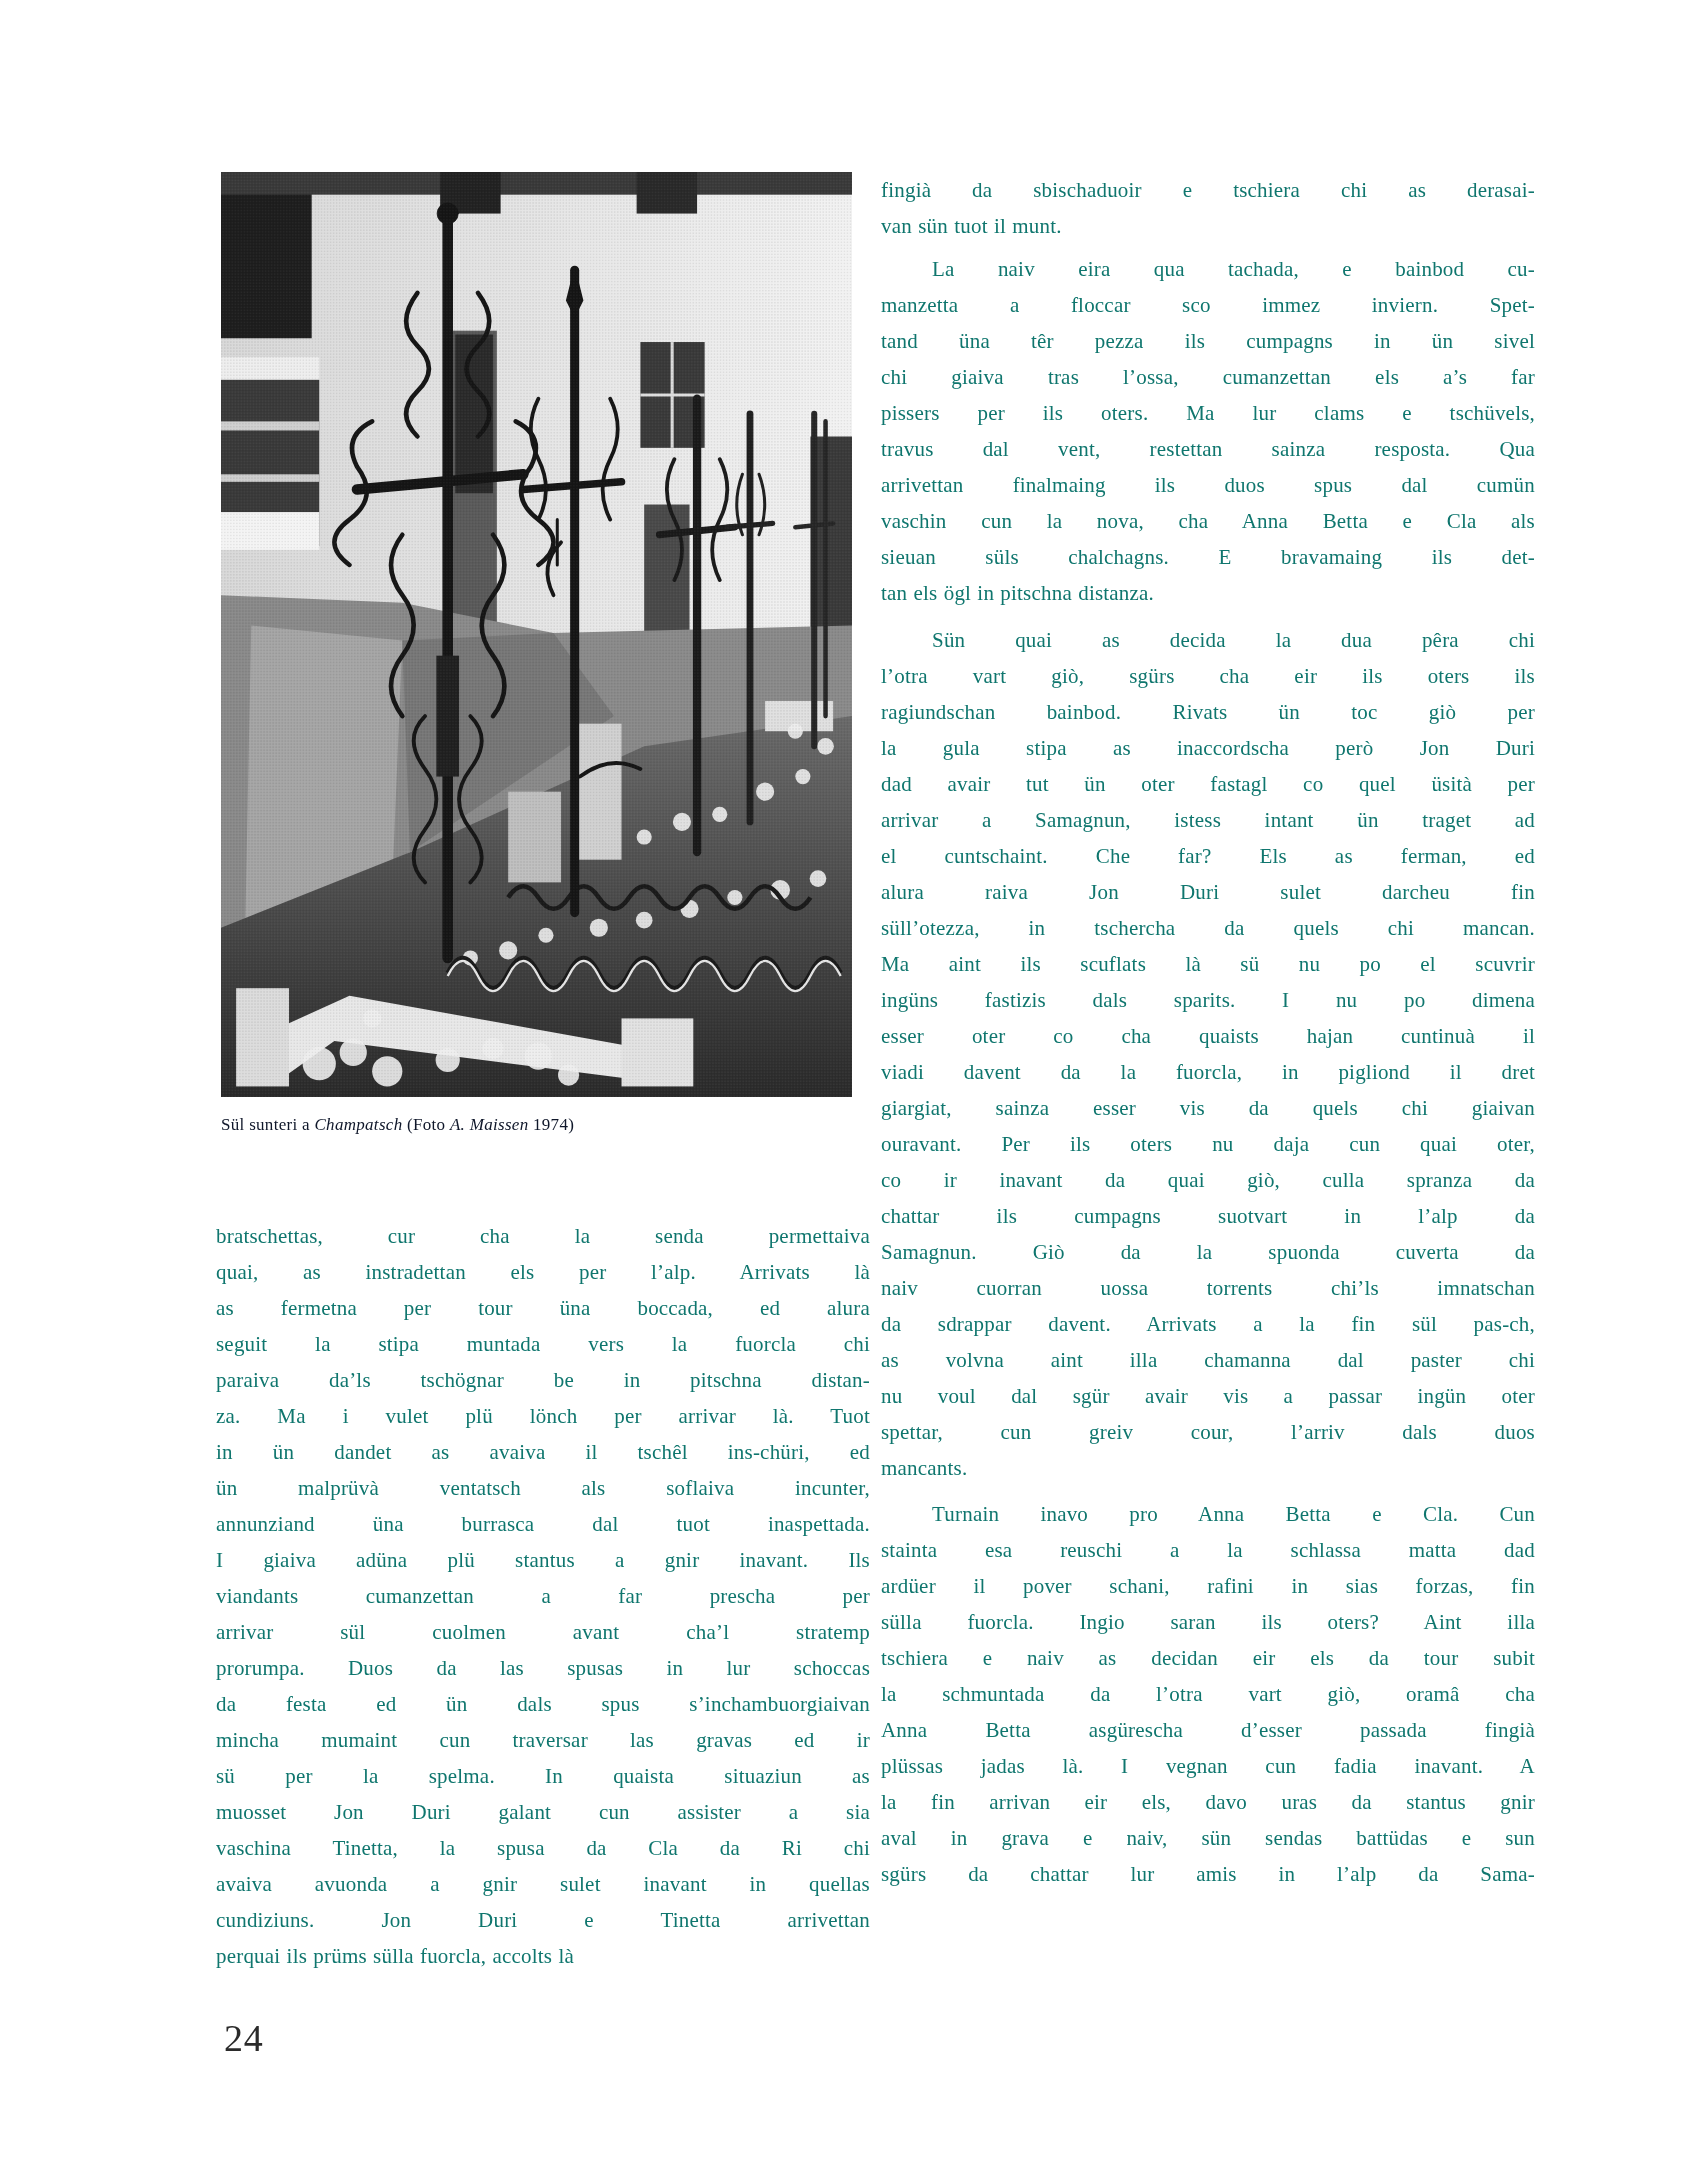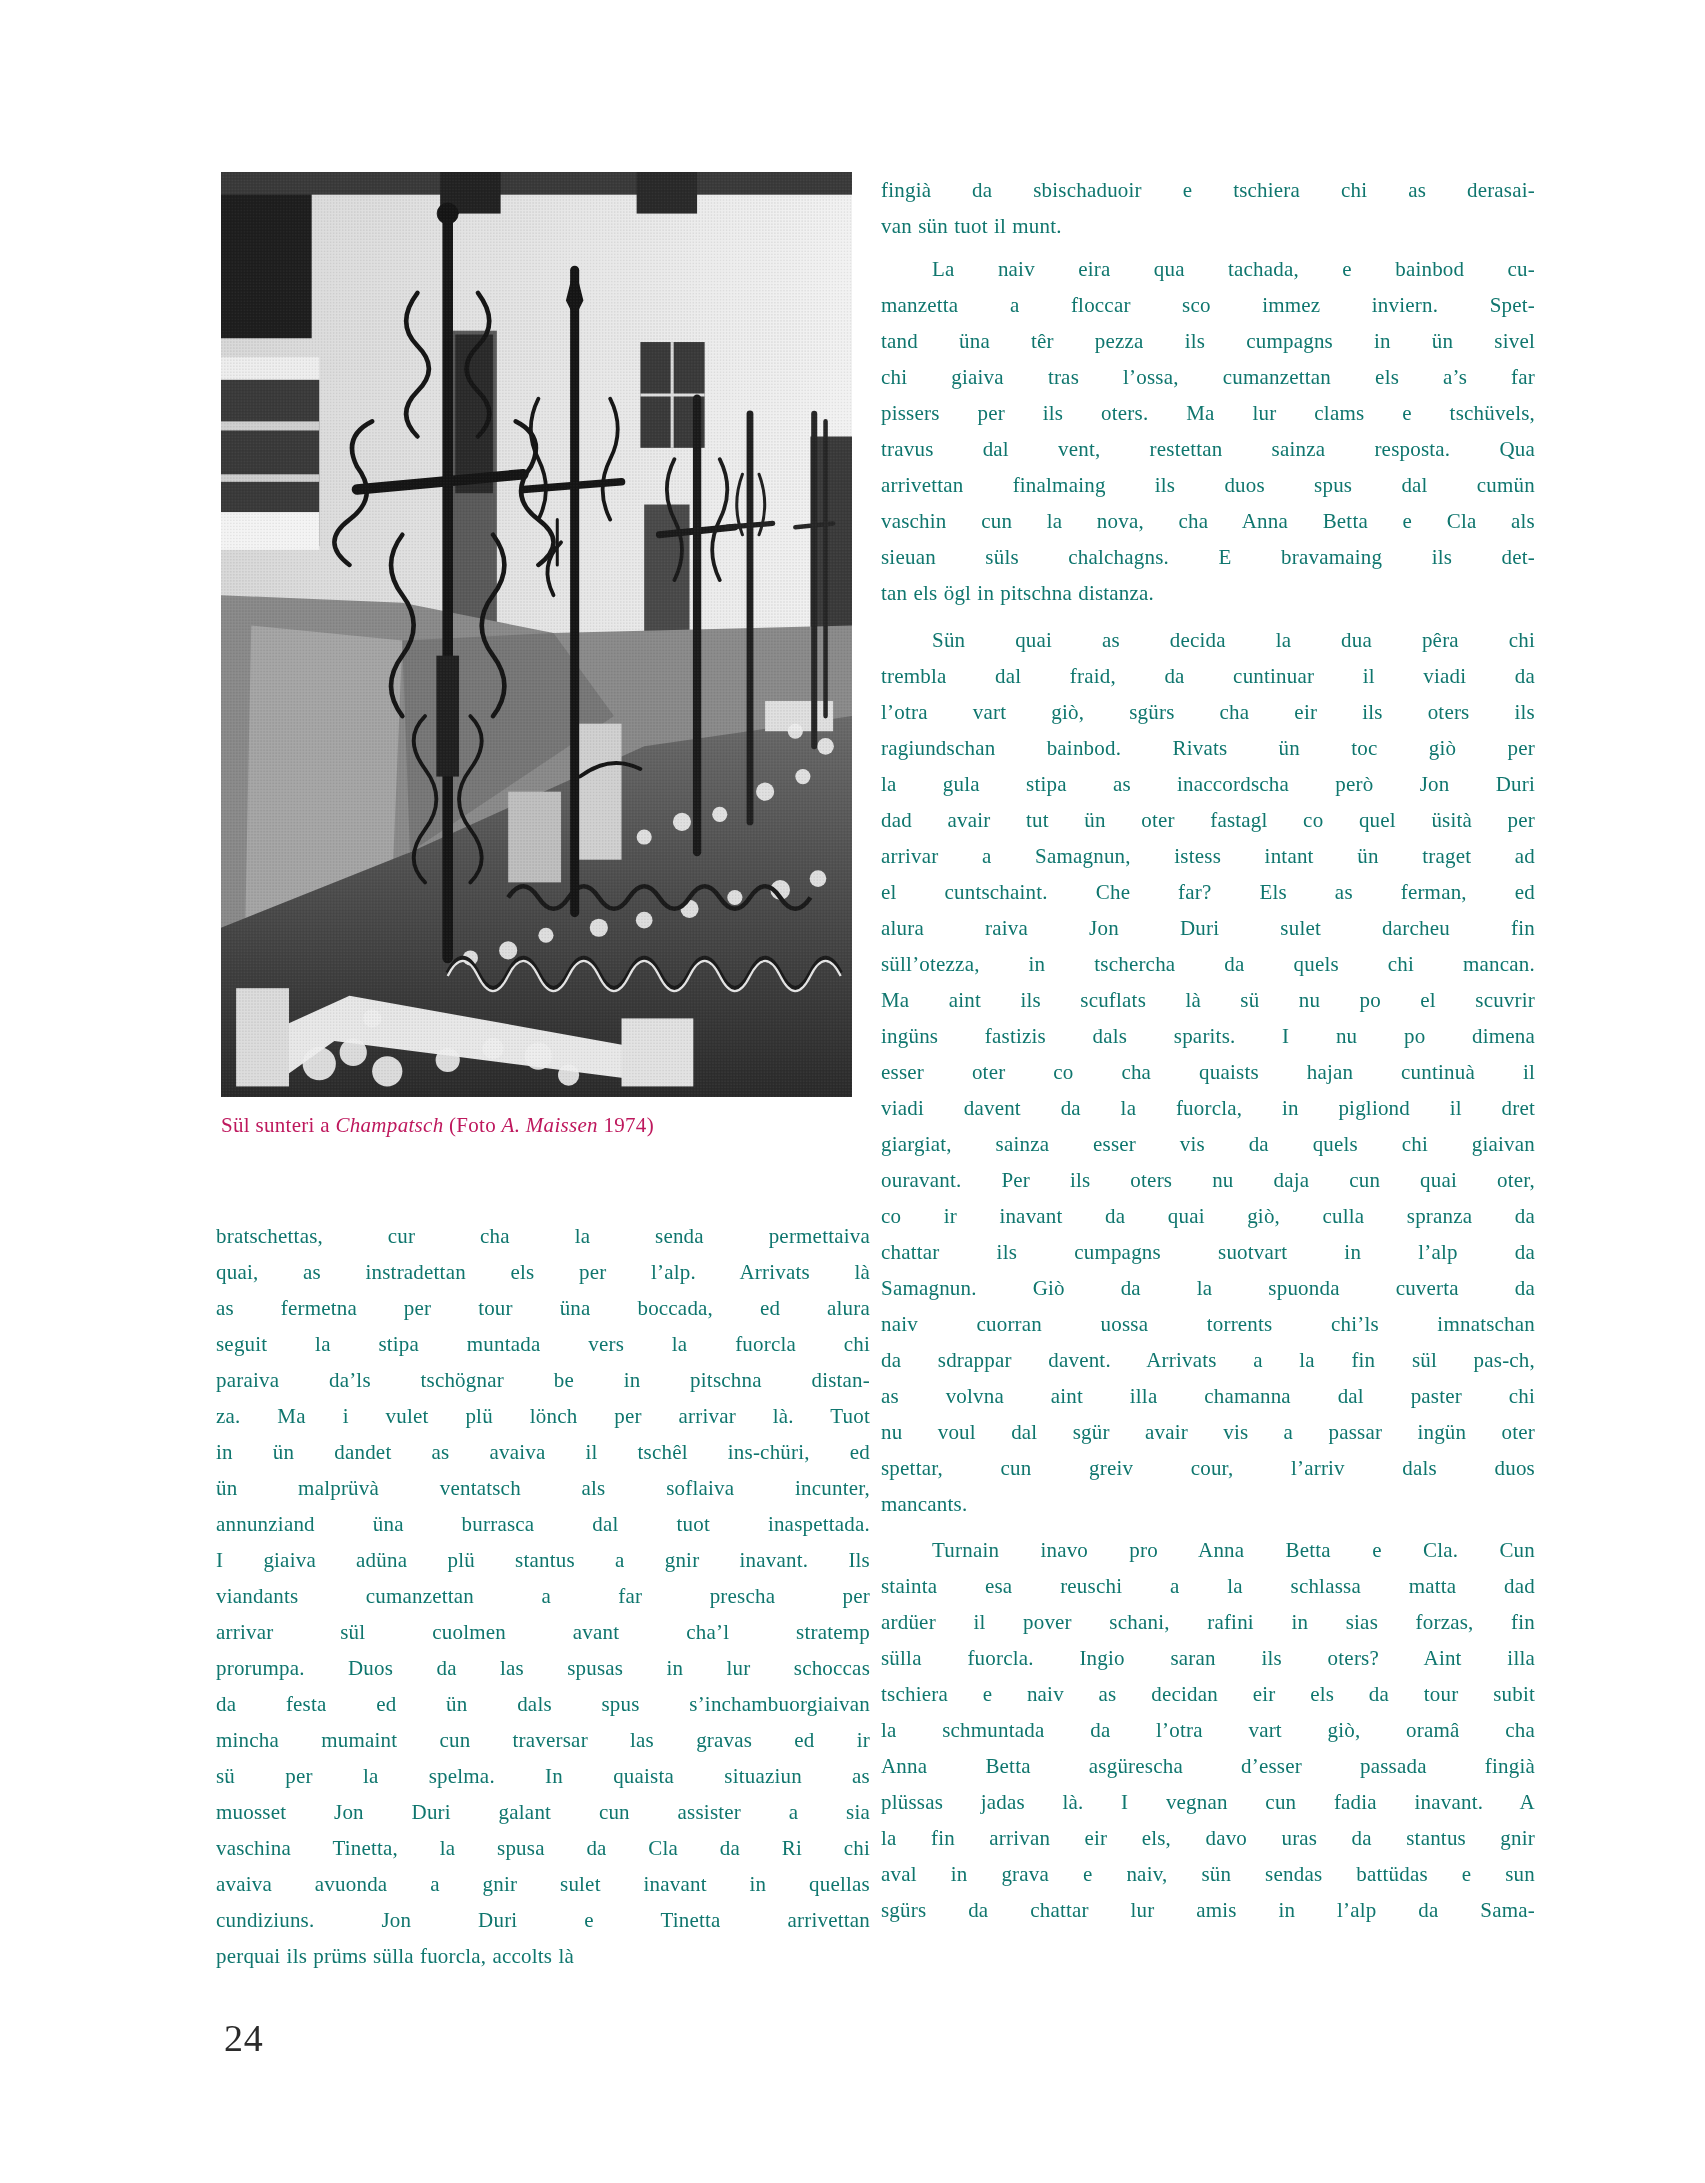--- a/index.html
+++ b/index.html
@@ -28,24 +28,24 @@
     height: 925px;
     background: #9a9a9a;
     overflow: hidden;
   }
   .photo svg { display: block; width: 100%; height: 100%; }
   .caption {
     position: absolute;
     left: 221px;
     top: 1107px;
     width: 631px;
-    font-size: 21px;
+    font-size: 17px;
     line-height: 36px;
     letter-spacing: 0.3px;
-    color: #be185d;
+    color: #0f172a;
     white-space: nowrap;
   }
   .caption em { font-style: italic; }
   .col {
     position: absolute;
     font-size: 21px;
     line-height: 36px;
     text-align: justify;
     color: #0f766e;
     letter-spacing: 0.2px;
@@ -268,21 +268,20 @@
         <span class="line">chi giaiva tras l’ossa, cumanzettan els a’s far</span>
         <span class="line">pissers per ils oters. Ma lur clams e tschüvels,</span>
         <span class="line">travus dal vent, restettan sainza resposta. Qua</span>
         <span class="line">arrivettan finalmaing ils duos spus dal cumün</span>
         <span class="line">vaschin cun la nova, cha Anna Betta e Cla als</span>
         <span class="line">sieuan süls chalchagns. E bravamaing ils det-</span>
         <span class="line last">tan els ögl in pitschna distanza.</span>
       </div>
       <div style="margin-top: 10.6px;">
         <span class="line ind">Sün quai as decida la dua pêra chi</span>
-        <span class="line">trembla dal fraid, da cuntinuar il viadi da</span>
         <span class="line">l’otra vart giò, sgürs cha eir ils oters ils</span>
         <span class="line">ragiundschan bainbod. Rivats ün toc giò per</span>
         <span class="line">la gula stipa as inaccordscha però Jon Duri</span>
         <span class="line">dad avair tut ün oter fastagl co quel üsità per</span>
         <span class="line">arrivar a Samagnun, istess intant ün traget ad</span>
         <span class="line">el cuntschaint. Che far? Els as ferman, ed</span>
         <span class="line">alura raiva Jon Duri sulet darcheu fin</span>
         <span class="line">süll’otezza, in tschercha da quels chi mancan.</span>
         <span class="line">Ma aint ils scuflats là sü nu po el scuvrir</span>
         <span class="line">ingüns fastizis dals sparits. I nu po dimena</span>

